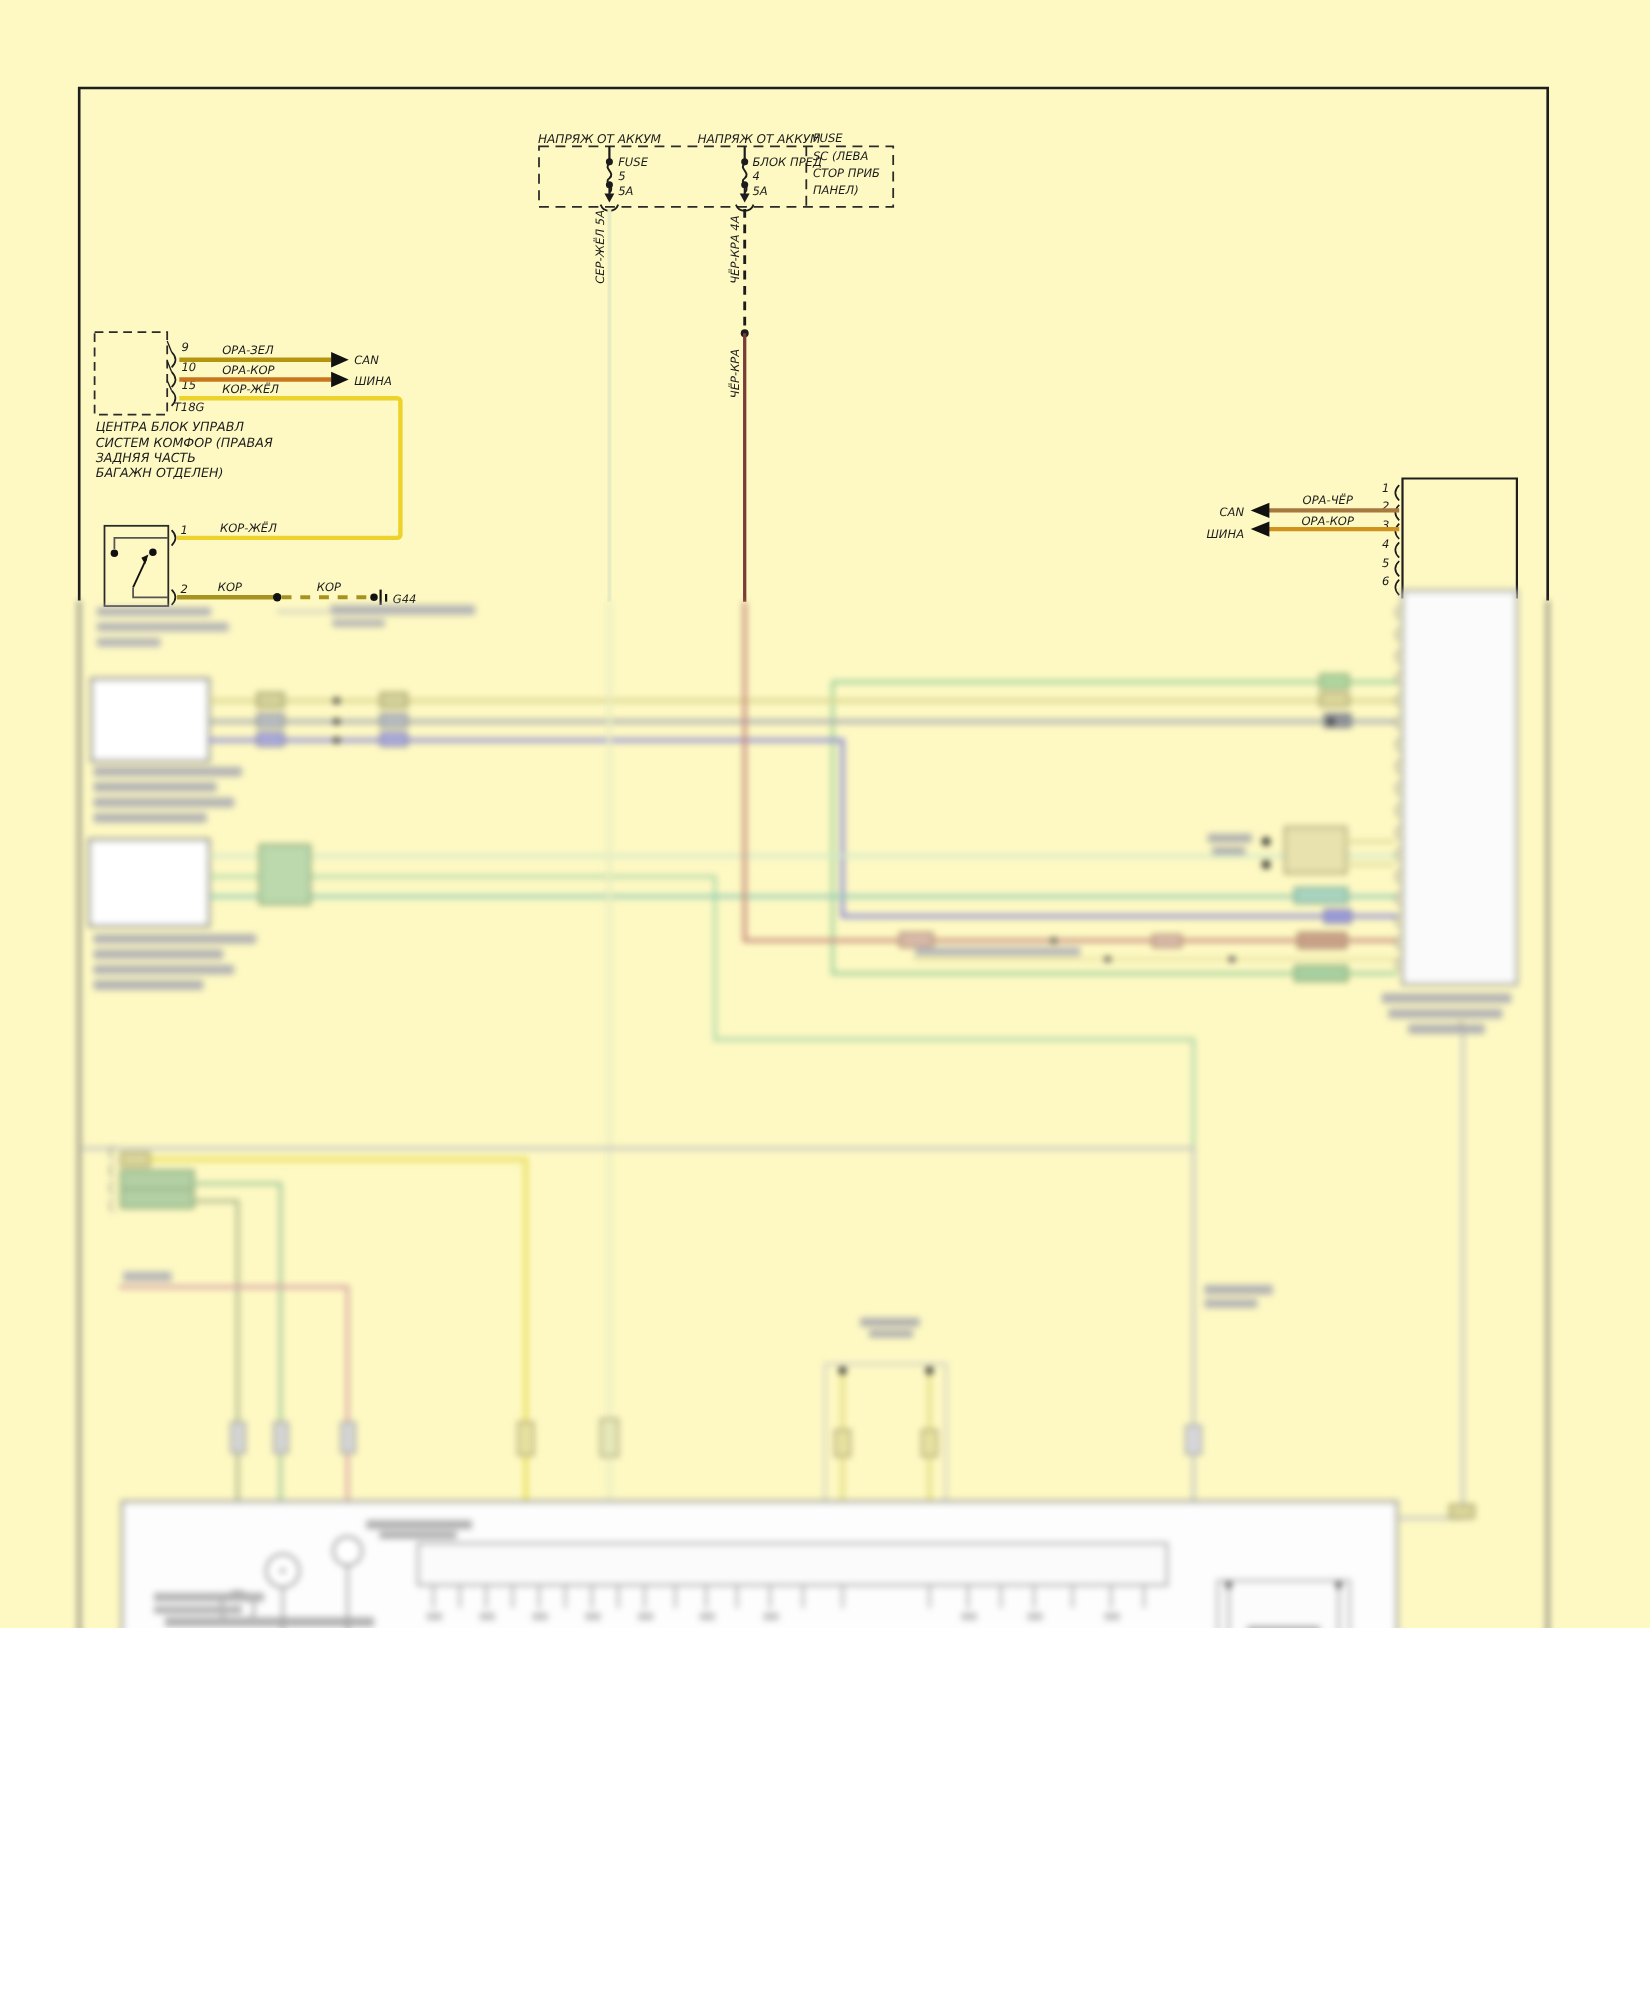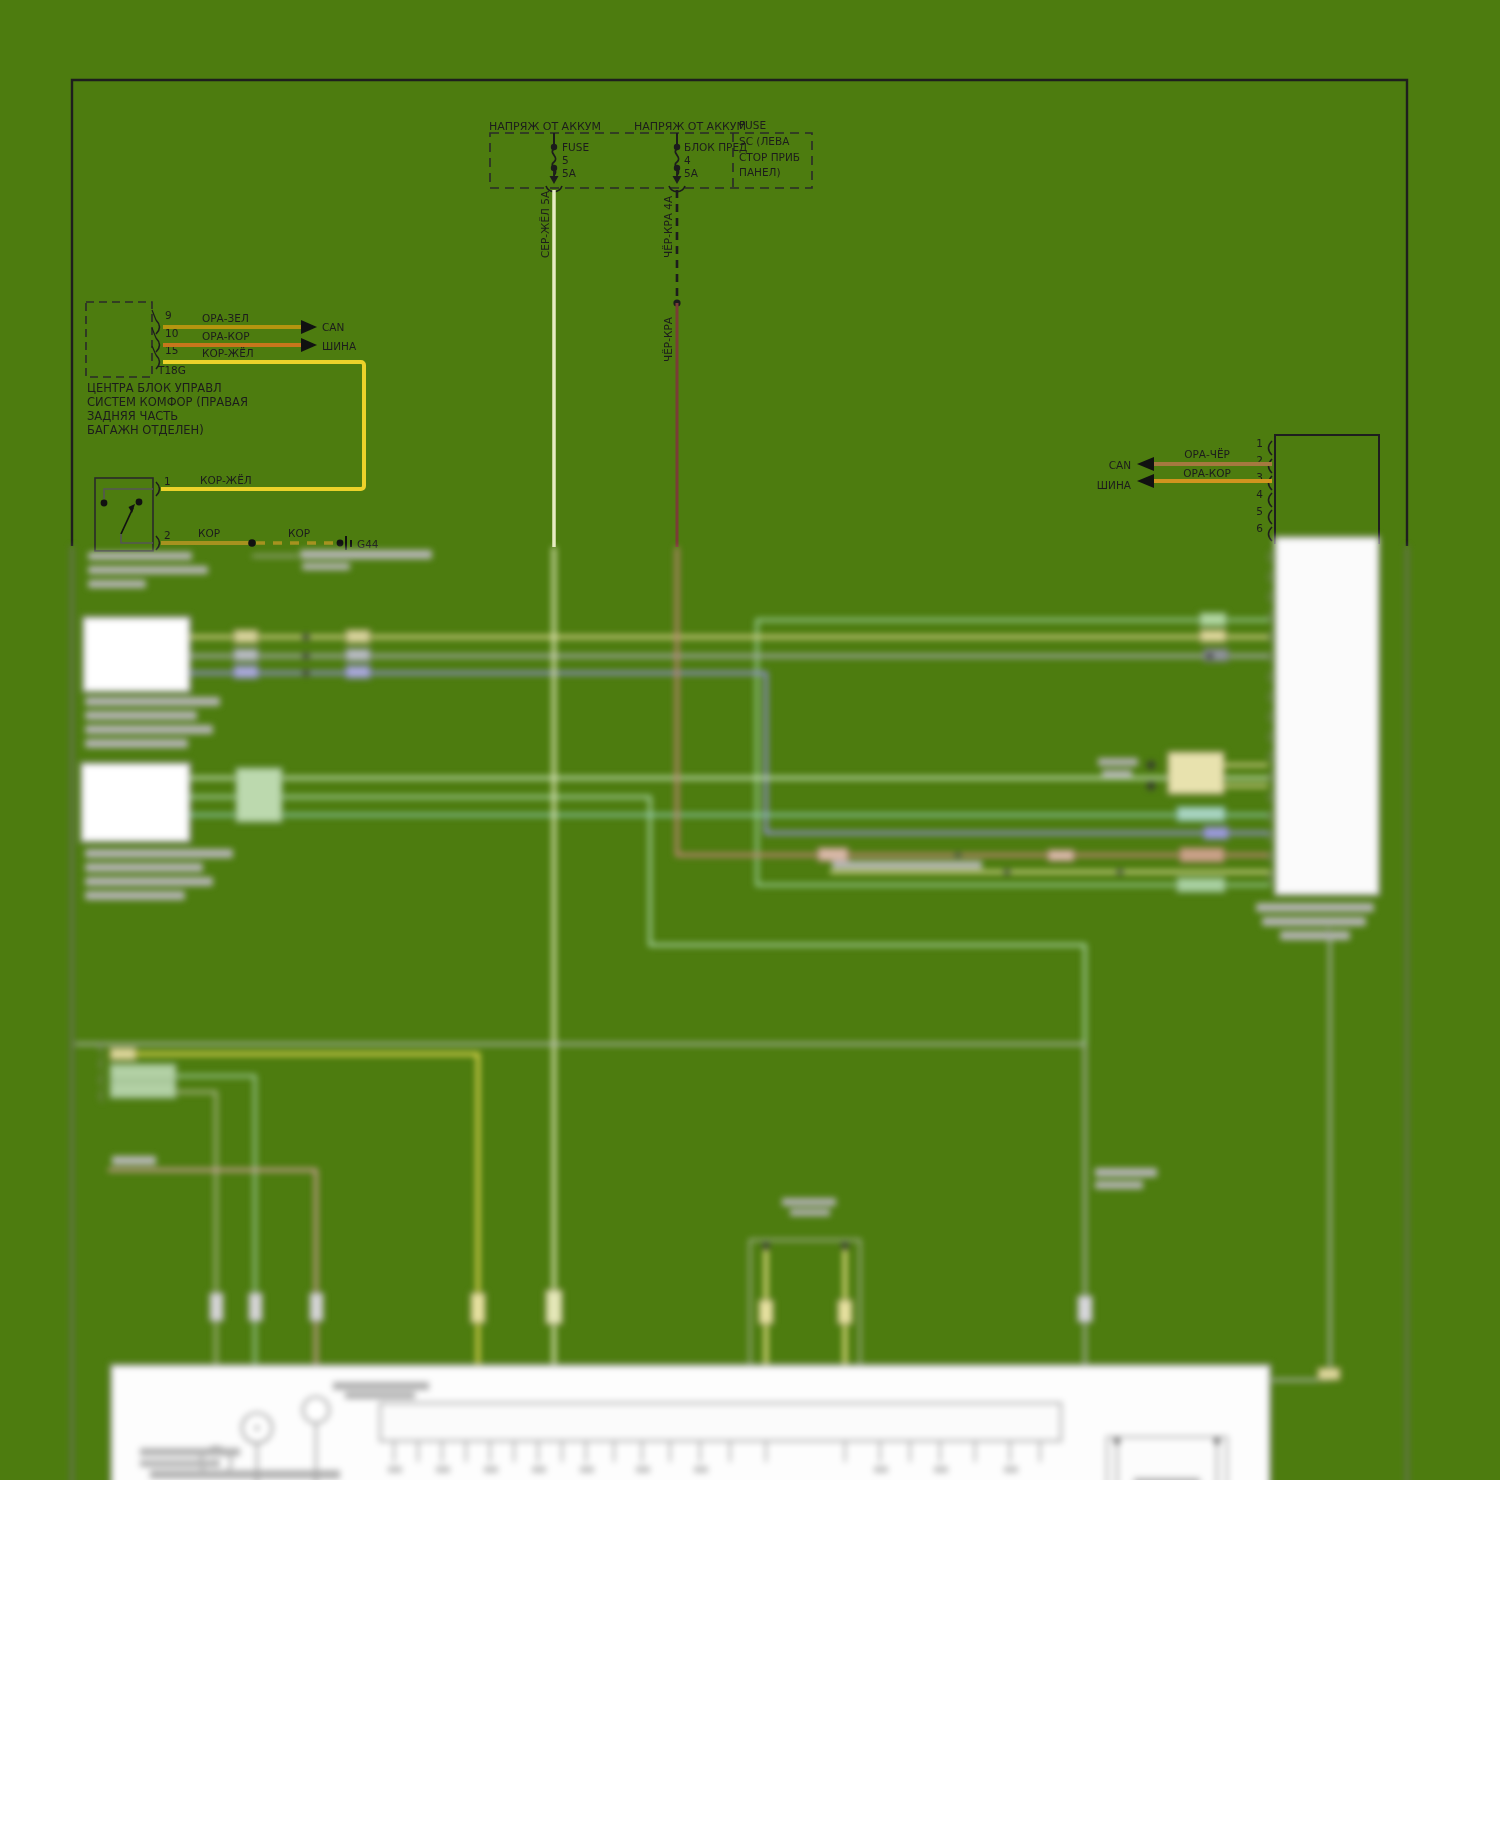--- a/index.html
+++ b/index.html
@@ -1,17 +1,17 @@
 <!DOCTYPE html>
 <html><head>
 <meta charset="utf-8">
 <style>
   html,body{margin:0;padding:0;background:#ffffff;}
-  .stage{position:relative;width:1500px;height:1480px;background:#4d7c0f;overflow:hidden;
-         font-family:"DejaVu Sans","Liberation Sans",sans-serif;}
+  .stage{position:relative;width:1500px;height:1480px;background:#fef9c3;overflow:hidden;
+         font-family:"DejaVu Sans","Liberation Sans",sans-serif;font-style:italic;}
   svg{position:absolute;left:0;top:0;}
   text{fill:#1c1c1c;}
   .t11{font-size:11px;}
   .t105{font-size:10.5px;}
   .t115{font-size:11.5px;}
   .mid{text-anchor:middle;}
   .end{text-anchor:end;}
   .blurzone{filter:blur(3.1px);}
 </style>
 </head>

